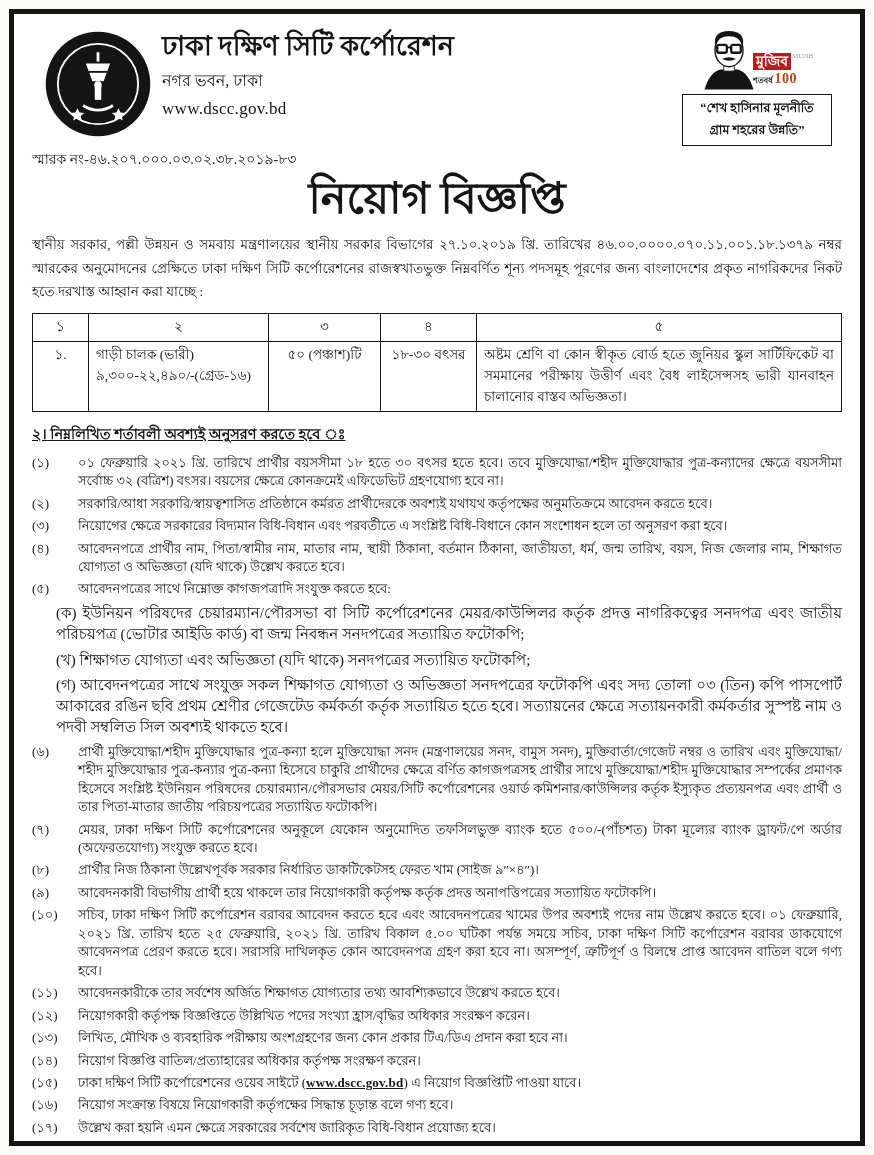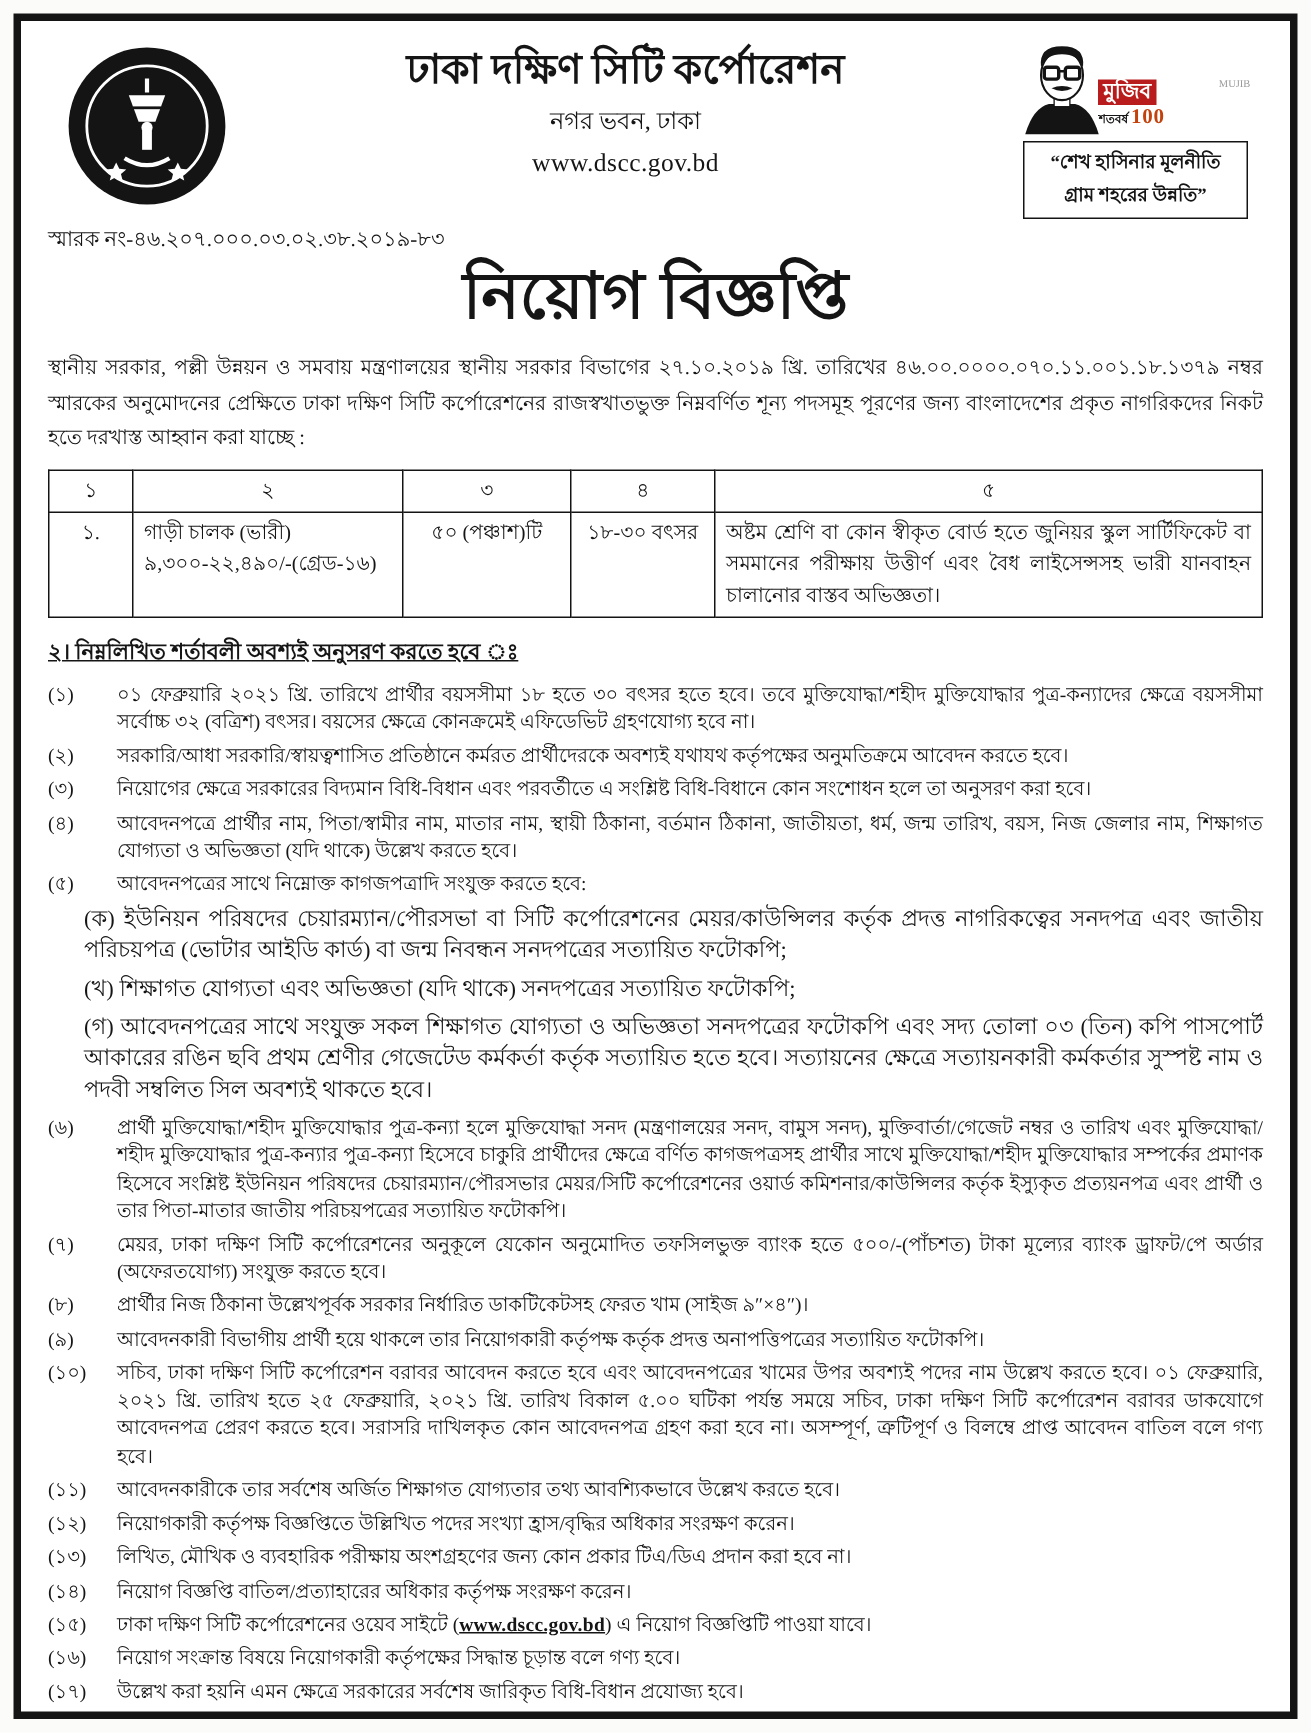--- a/index.html
+++ b/index.html
@@ -9,29 +9,29 @@
     font-family:"Liberation Serif","DejaVu Serif",serif;
   }
   .frame{
     position:absolute;left:9px;top:9px;right:9px;bottom:9px;
     border:5px solid #141414;box-sizing:border-box;
     background:#fff;padding:10px 18px 4px 18px;overflow:hidden;
   }
   
   .header{display:flex;align-items:flex-start;}
   .seal-wrap{width:120px;flex-shrink:0;padding-top:4px;padding-left:10px;}
-  .head-center{flex:1;text-align:center;padding-top:6px;}
+  .head-center{flex:1;text-align:left;padding-top:6px;}
   .org-name{font-size:27px;font-weight:bold;line-height:1.2;}
   .org-address{font-size:16px;margin-top:6px;}
   .org-website{font-size:17px;margin-top:4px;letter-spacing:0.3px;}
   .head-right{width:170px;flex-shrink:0;display:flex;flex-direction:column;align-items:center;padding-top:2px;}
   .mujib-top{display:flex;align-items:flex-end;}
   .mujib-wordmark{line-height:1;text-align:left;margin-left:-4px;margin-bottom:4px;}
   .mujib-brand{display:inline-block;background:#b91c1c;color:#fff;font-weight:bold;font-size:14px;padding:2px 3px 1px;}
-  .mujib-label{font-size:7px;color:#9a9a9a;vertical-align:top;margin-left:1px;padding-left:41px;}
+  .mujib-label{font-size:7px;color:#9a9a9a;vertical-align:top;margin-left:1px;}
   .mujib-sub{font-size:8px;font-weight:bold;margin-right:2px;}
   .mujib-100{font-size:14px;font-weight:bold;color:#c2410c;letter-spacing:0.5px;}
   .quote-box{border:1.5px solid #141414;background:#fff;padding:3px 6px;margin-top:4px;
     font-size:12.5px;font-weight:bold;text-align:center;line-height:1.75;width:150px;box-sizing:border-box;}
   
   .memo{font-size:14px;margin-top:2px;}
   .main-title{text-align:center;font-size:43px;font-weight:bold;margin:2px 0 10px;line-height:1.15;}
   .intro{font-size:13.5px;line-height:1.75;text-align:justify;margin:0;}
   
   table.post{width:100%;border-collapse:collapse;margin-top:9px;font-size:13.5px;}

